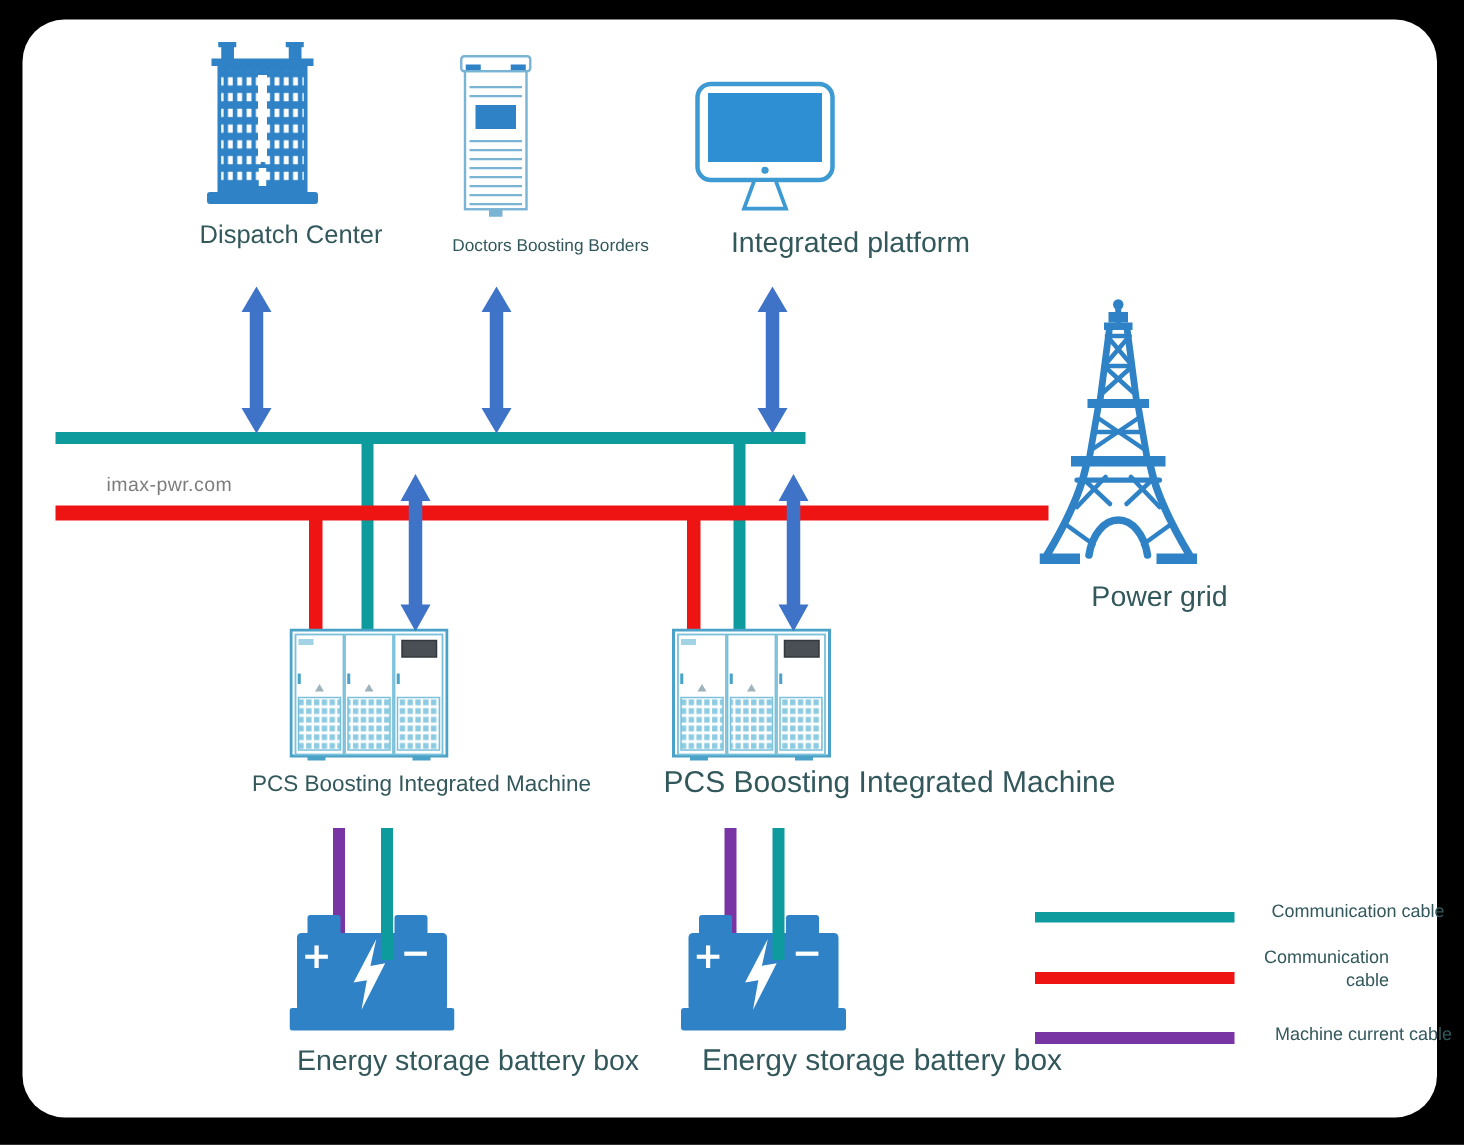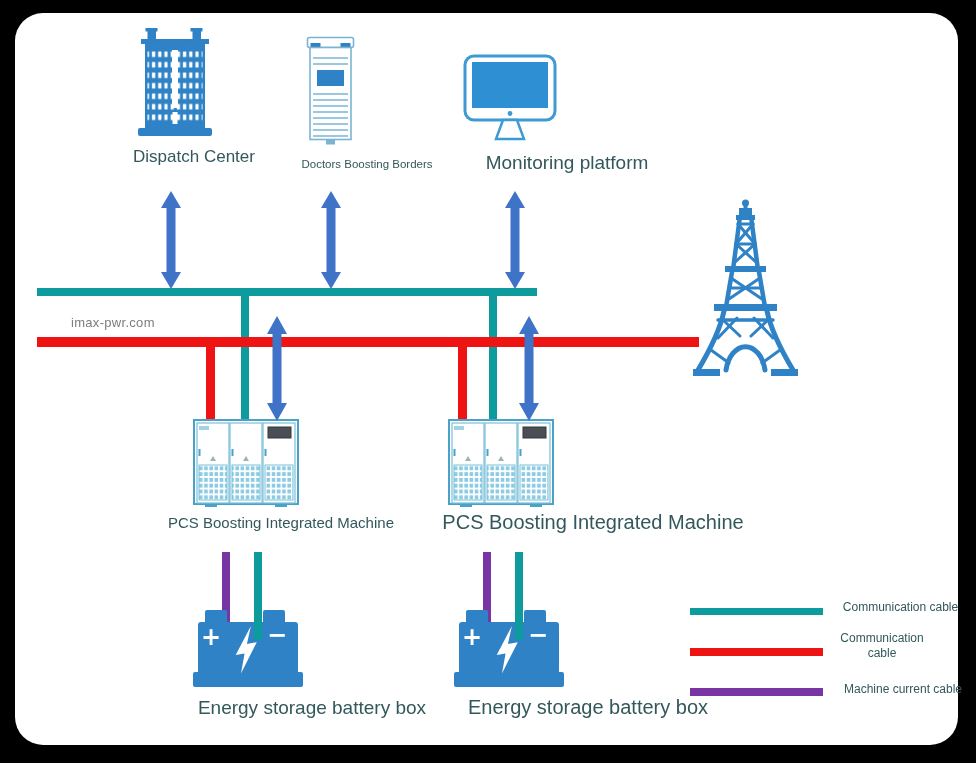--- a/index.html
+++ b/index.html
@@ -6,21 +6,21 @@
   .stage{position:relative;width:976px;height:763px;background:#000;overflow:hidden;
          font-family:"Liberation Sans","DejaVu Sans",sans-serif;padding-left:45px;}
   .canvas{position:absolute;left:15px;top:13px;width:943px;height:732px;background:#ffffff;border-radius:28px;}
   .abs{position:absolute;text-align:right;}
   .lbl{color:#33585c;text-align:center;line-height:1.15;}
   .bus{position:absolute;}
   .teal{background:#0d9b9e;}
   .red{background:#ee1414;}
   .purple{background:#7a35a5;}
   .watermark{color:#7d7d7d;font-size:13px;letter-spacing:.3px;}
-  .legend-label{color:#33585c;font-size:12px;text-align:center;line-height:1.25;}
+  .legend-label{color:#33585c;font-size:12px;text-align:right;line-height:1.25;}
   svg{display:block;}
 </style>
 </head>
 <body>
 
 <div class="stage">
   <div class="canvas"></div>
 
   <svg width="0" height="0" style="position:absolute" aria-hidden="true">
     <defs>
@@ -72,21 +72,21 @@
   <div class="abs lbl" style="left:287px;top:158px;width:160px;font-size:11.5px">Doctors Boosting Borders</div>
 
   <div class="abs" style="left:462px;top:53px">
     <svg width="96" height="90" viewBox="0 0 96 90">
       <rect x="3" y="3" width="90" height="64" rx="9" fill="#ffffff" stroke="#3e9ad2" stroke-width="3"></rect>
       <rect x="10" y="9" width="76" height="46" fill="#2e8fd2"></rect>
       <circle cx="48" cy="60.5" r="2.4" fill="#3e9ad2"></circle>
       <polygon points="41,67 55,67 62,86 34,86" fill="#ffffff" stroke="#3e9ad2" stroke-width="2.5"></polygon>
     </svg>
   </div>
-  <div class="abs lbl" style="left:467px;top:152px;width:200px;font-size:19px">Monitoring platform</div>
+  <div class="abs lbl" style="left:467px;top:152px;width:200px;font-size:19px">Integrated platform</div>
 
   <div class="abs" style="left:693px;top:198px">
     <svg width="105" height="180" viewBox="0 0 105 180">
       <g stroke="#2e82c5" fill="none" stroke-linecap="round">
         <circle cx="52.5" cy="5" r="3.5" fill="#2e82c5" stroke="none"></circle>
         <line x1="52.5" y1="5" x2="52.5" y2="16" stroke-width="4"></line>
         <rect x="46" y="10" width="13" height="7" fill="#2e82c5" stroke="none"></rect>
         <rect x="43" y="17" width="19" height="5" fill="#2e82c5" stroke="none"></rect>
         <line x1="46.5" y1="22" x2="40.5" y2="68" stroke-width="4.5"></line>
         <line x1="58.5" y1="22" x2="64.5" y2="68" stroke-width="4.5"></line>
@@ -111,20 +111,21 @@
         <line x1="75" y1="122" x2="58" y2="138" stroke-width="3"></line>
         <line x1="61" y1="120" x2="80" y2="140" stroke-width="3"></line>
         <line x1="25" y1="122" x2="80" y2="122" stroke-width="3.5"></line>
         <line x1="18" y1="152" x2="36" y2="165" stroke-width="3"></line>
         <line x1="87" y1="152" x2="69" y2="165" stroke-width="3"></line>
         <rect x="0" y="171" width="27" height="7" fill="#2e82c5" stroke="none"></rect>
         <rect x="78" y="171" width="27" height="7" fill="#2e82c5" stroke="none"></rect>
       </g>
     </svg>
   </div>
+  <div class="abs lbl" style="left:693px;top:388px;width:160px;font-size:19px">Power grid</div>
 
   <div class="bus teal" style="left:37px;top:288px;width:500px;height:8px;z-index:2"></div>
   <div class="abs watermark" style="left:71px;top:315px;z-index:3">imax-pwr.com</div>
   <div class="bus red" style="left:37px;top:337px;width:662px;height:10px;z-index:4"></div>
 
   <div class="bus teal" style="left:241px;top:292px;width:8px;height:129px;z-index:3"></div>
   <div class="bus teal" style="left:489px;top:292px;width:8px;height:129px;z-index:3"></div>
   <div class="bus red" style="left:206px;top:345px;width:9px;height:76px;z-index:4"></div>
   <div class="bus red" style="left:458px;top:345px;width:9px;height:76px;z-index:4"></div>
 

